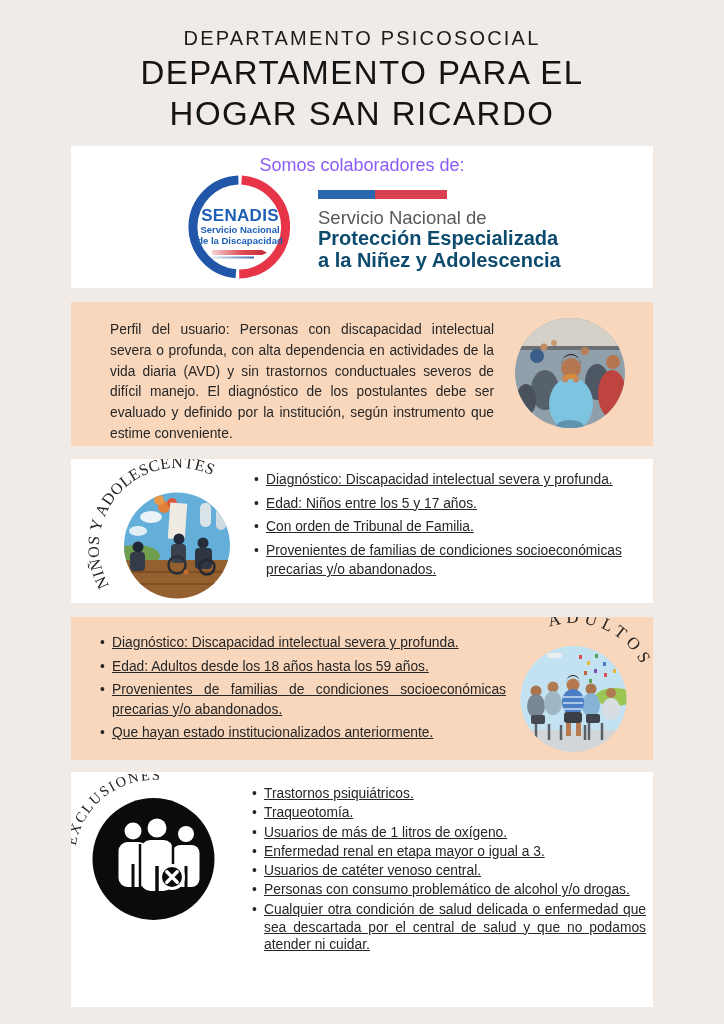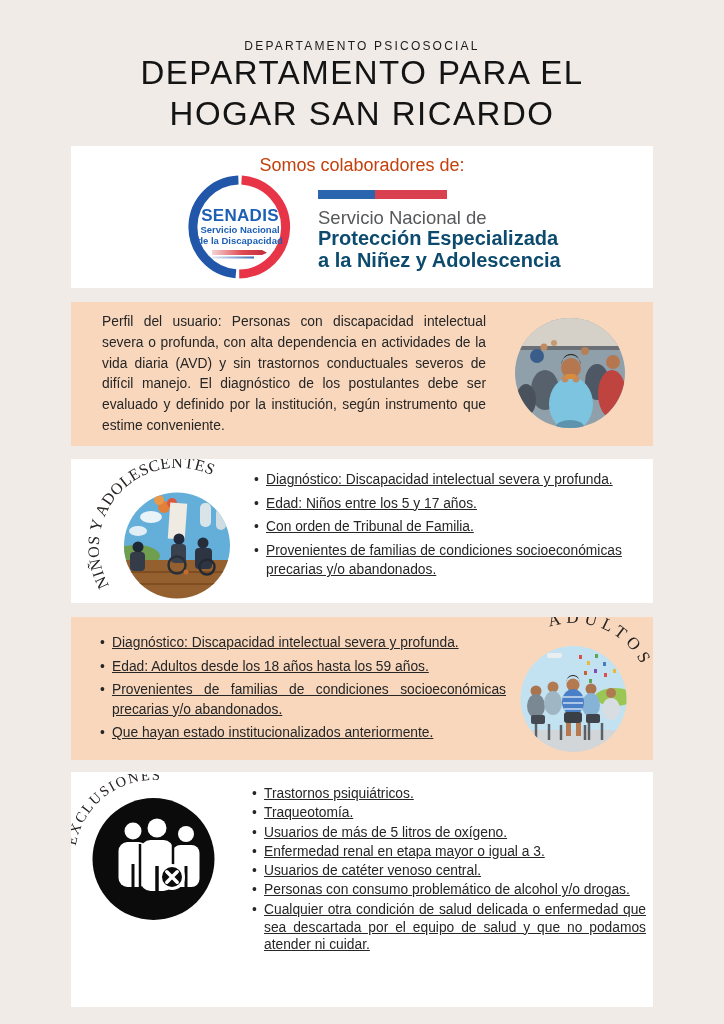--- a/index.html
+++ b/index.html
@@ -6,51 +6,51 @@
   body{
     width:724px;height:1024px;position:relative;overflow:hidden;
     background:var(--page-bg,#f0ebe7);
     font-family:"Liberation Sans",sans-serif;
     -webkit-font-smoothing:antialiased;
   }
   .abs{position:absolute;}
   
   .dept{
     top:27px;left:0;width:724px;text-align:center;
-    font-size:12px;letter-spacing:2.2px;color:#1c1c1c;margin-top:12px;
+    font-size:20px;letter-spacing:2.2px;color:#1c1c1c;
   }
   .title{
     top:52px;left:0;width:724px;text-align:center;
     font-size:33px;letter-spacing:1.5px;color:#141414;line-height:41px;
   }
   
   .card{left:71px;width:582px;position:absolute;}
   .card.white{background:var(--card-white,#ffffff);}
   .card.peach{background:var(--card-peach,#f8d7bd);}
   #logo-card{top:146px;height:142px;}
   #perfil-card{top:302px;height:144px;}
   #ninos-card{top:459px;height:144px;}
   #adultos-card{top:617px;height:143px;}
   #exclusiones-card{top:772px;height:235px;}
   
-  .collab-heading{top:9px;left:0;width:582px;text-align:center;font-size:18px;color:#c2410c;}
+  .collab-heading{top:9px;left:0;width:582px;text-align:center;font-size:18px;color:#8b5cf6;}
   #senadis-svg{left:117px;top:28px;}
   .senadis-acronym{font-weight:bold;font-size:17px;fill:var(--senadis-blue,#1c5fb5);letter-spacing:.3px;}
   .senadis-sub{font-weight:bold;font-size:9.5px;fill:var(--senadis-blue,#1c5fb5);}
   .ring-blue{fill:none;stroke:var(--senadis-ring-blue,#2156a8);stroke-width:9;}
   .ring-red{fill:none;stroke:var(--senadis-ring-red,#e73446);stroke-width:9;}
   .gov-logo{left:247px;top:44px;width:320px;}
   .gov-bar{width:129px;height:9px;display:flex;}
   .gov-bar .b{width:57px;height:9px;background:var(--gov-bar-blue,#2a66ae);}
   .gov-bar .r{width:72px;height:9px;background:var(--gov-bar-red,#d94150);}
   .gov-line1{margin-top:8px;font-size:18.5px;color:#57585a;line-height:21px;}
   .gov-line2,.gov-line3{font-size:20px;font-weight:bold;color:#0c4a6e;line-height:21.5px;}
   
   .body-text{font-size:13.8px;color:#262626;}
-  #perfil-text{left:31px;top:10px;width:384px;line-height:20.8px;text-align:justify;margin:0;}
+  #perfil-text{left:31px;top:10px;width:384px;line-height:20.8px;text-align:justify;margin:8px;}
   ul.bullets{margin:0;padding:0 0 0 14px;list-style:none;}
   ul.bullets li{position:relative;line-height:19.5px;margin-bottom:4px;text-decoration:underline;}
   ul.bullets li::before{content:"\2022";position:absolute;left:-12px;color:#262626;}
   #ninos-list{left:181px;top:11px;width:372px;}
   #adultos-list{left:27px;top:16px;width:394px;}
   #adultos-list li{text-align:justify;}
   #exclusiones-list{left:179px;top:13px;width:382px;}
   #exclusiones-list li{line-height:17.8px;margin-bottom:1.5px;text-align:justify;}
   
   .arc-text{font-family:"Liberation Serif",serif;fill:#262220;}
@@ -264,19 +264,19 @@
       <path d="M 95.8 97.8 L 106.2 108.2 M 106.2 97.8 L 95.8 108.2" stroke="#ffffff" stroke-width="3.5" stroke-linecap="round"></path>
     </g>
     <text class="arc-text arc-exclusiones">
       <textPath href="#arcExcl" startOffset="2">EXCLUSIONES</textPath>
     </text>
   </svg>
   <ul id="exclusiones-list" class="abs bullets body-text">
 
   <li>Trastornos psiquiátricos.</li>
       <li>Traqueotomía.</li>
-      <li>Usuarios de más de 5 litros de oxígeno.</li>
+      <li>Usuarios de más de 1 litros de oxígeno.</li>
       <li>Enfermedad renal en etapa mayor o igual a 3.</li>
       <li>Usuarios de catéter venoso central.</li>
       <li>Personas con consumo problemático de alcohol y/o drogas.</li>
-      <li>Cualquier otra condición de salud delicada o enfermedad que sea descartada por el equipo de salud y que no podamos atender ni cuidar.</li>
+      <li>Cualquier otra condición de salud delicada o enfermedad que sea descartada por el central de salud y que no podamos atender ni cuidar.</li>
     </ul>
 </div>
 
 </body></html>

